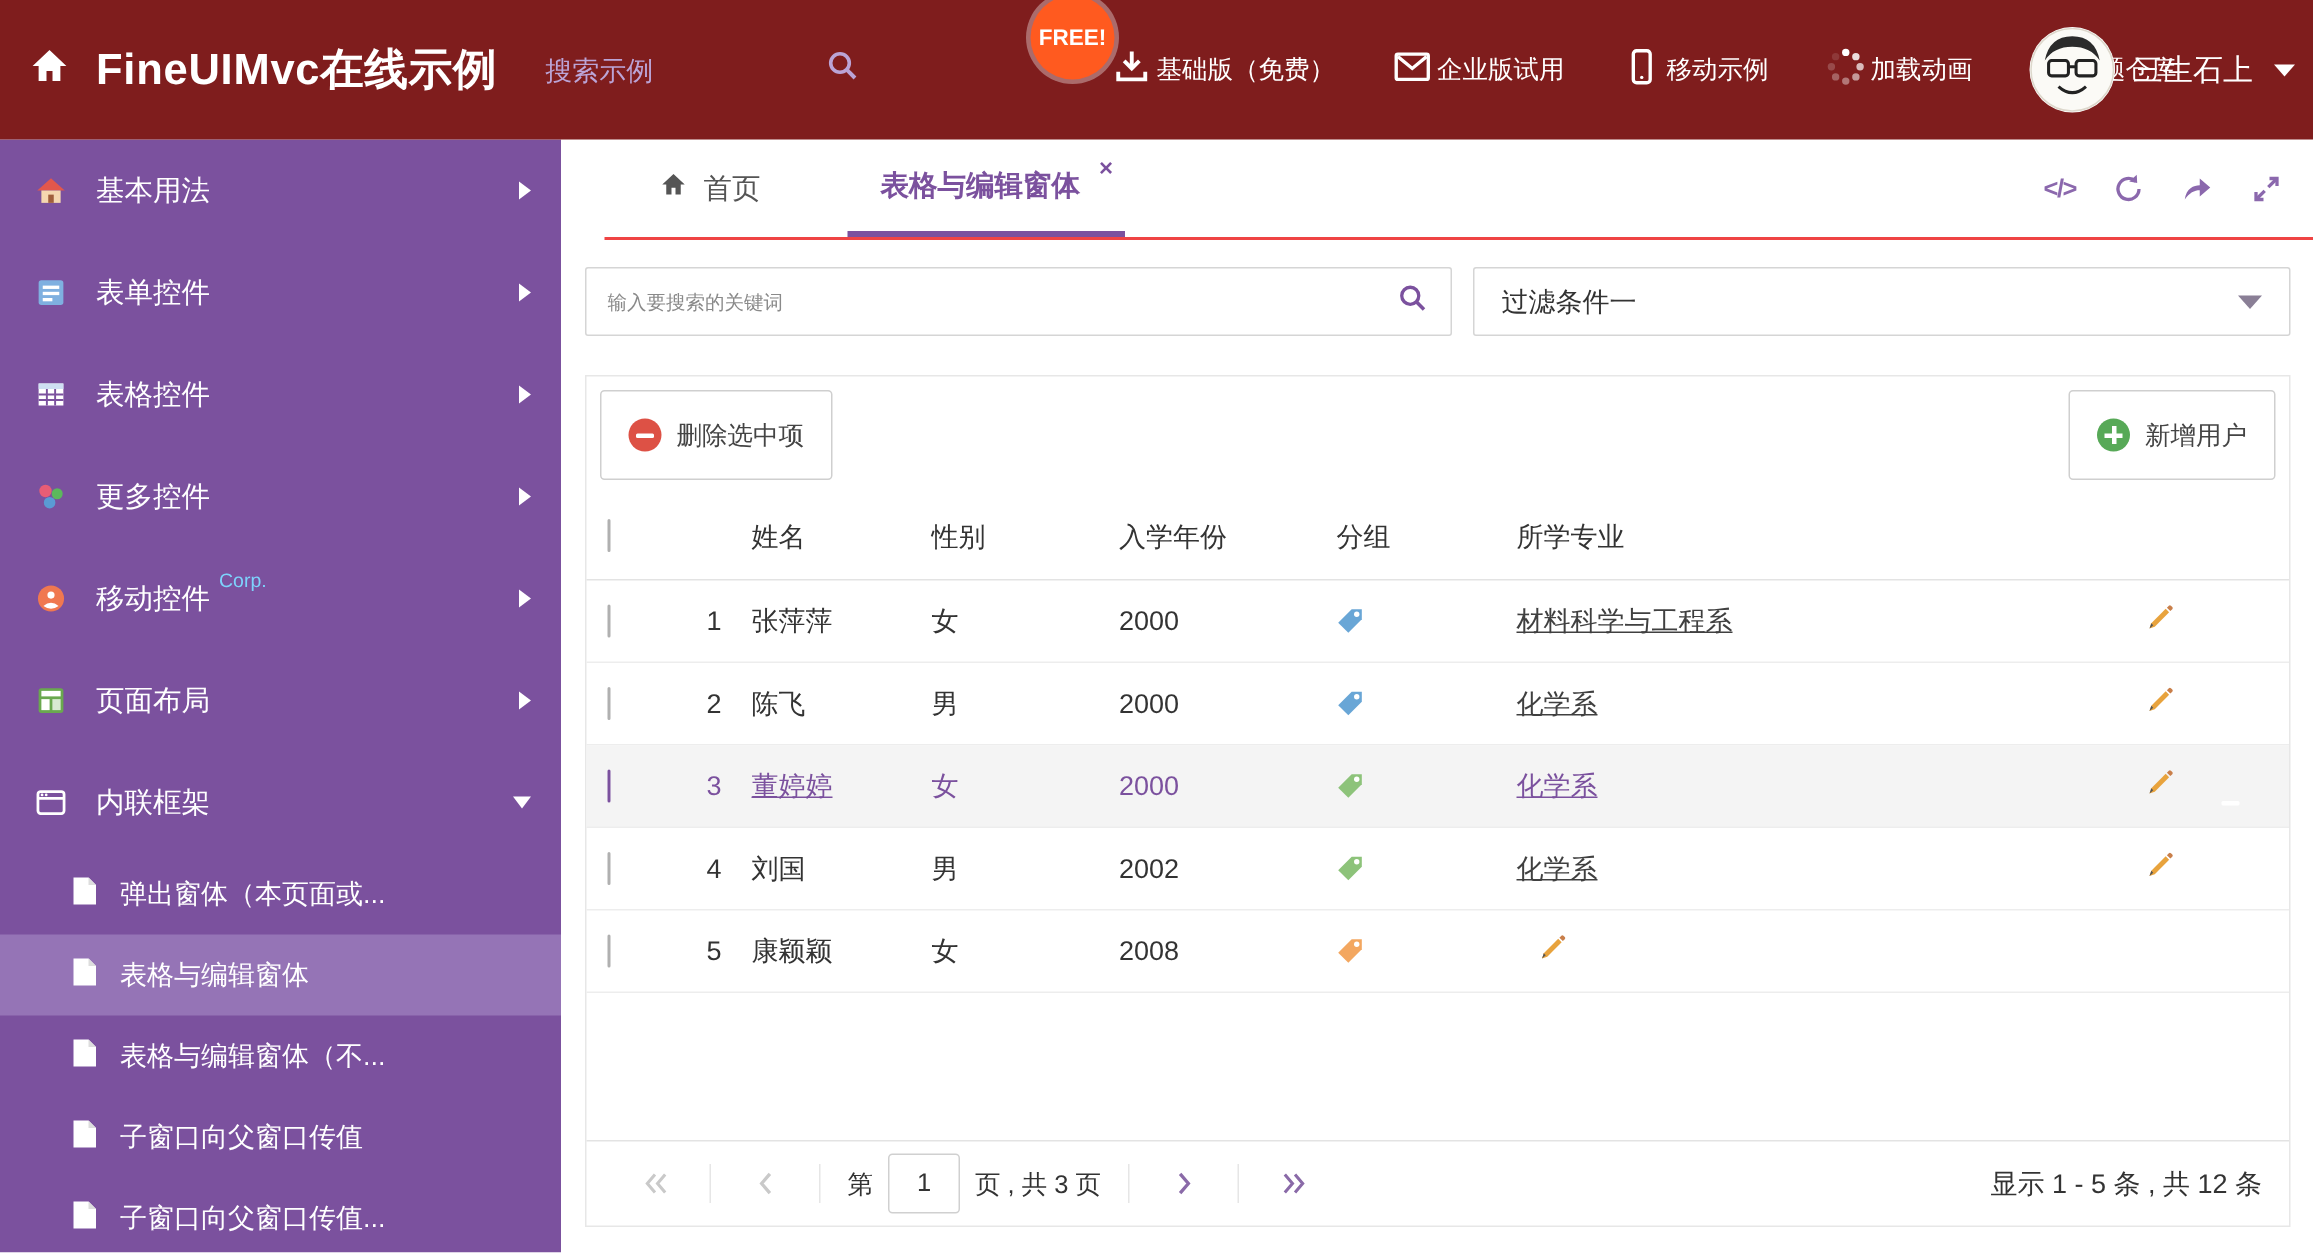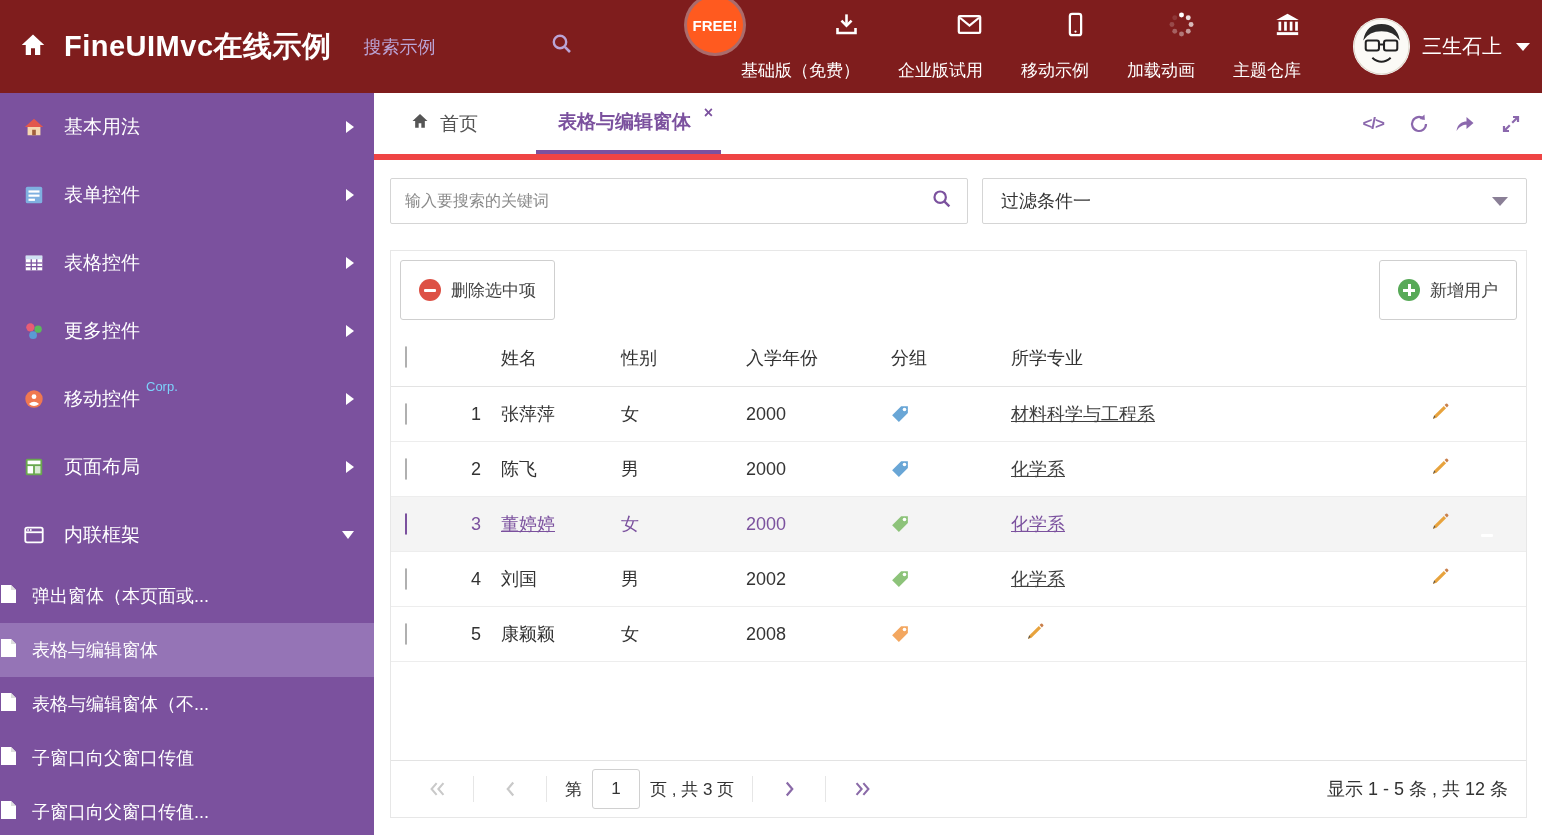--- a/index.html
+++ b/index.html
@@ -6,55 +6,55 @@
   html,body { width:1542px; height:835px; overflow:hidden; }
   body { font-family:"Liberation Sans","DejaVu Sans",sans-serif; background:#fff; }
 
   
   .topbar { position:relative; height:93px; background:#7f1d1d; color:#fff; display:flex; align-items:center; }
   .brand { display:flex; align-items:center; gap:16px; padding-left:18px; cursor:pointer; }
   .brand-title { font-size:29px; font-weight:bold; letter-spacing:.5px; }
   .topsearch { margin-left:32px; width:210px; display:flex; align-items:center; justify-content:space-between; color:#bba4d6; font-size:18px; cursor:text; }
   .freebadge { position:absolute; left:687px; top:-3px; width:56px; height:56px; border-radius:50%; background:#ff5a1f; box-shadow:0 0 0 3px rgba(255,255,255,.35); display:flex; align-items:center; justify-content:center; font-size:15px; font-weight:bold; color:#fff; z-index:5; }
   .topnav { position:absolute; left:722px; top:0; height:93px; display:flex; align-items:center; }
-  .topnav-item { display:flex; flex-direction:column; align-items:flex-end; gap:17px; padding:0 19px; cursor:pointer; }
+  .topnav-item { display:flex; align-items:center; gap:3px; padding:0 19px; cursor:pointer; }
   .topnav-item .lbl { font-size:17px; white-space:nowrap; }
   .userbox { position:absolute; right:12px; top:0; height:93px; display:flex; align-items:center; gap:12px; cursor:pointer; }
   .avatar { width:57px; height:57px; border-radius:50%; overflow:hidden; background:#fff; }
   .username { font-size:20px; }
   .caret-down-w { width:0; height:0; border-left:7px solid transparent; border-right:7px solid transparent; border-top:8px solid #fff; margin-left:2px; }
 
   
   .mainrow { display:flex; height:742px; }
 
   
   .sidebar { width:374px; background:#7b519e; color:#fff; flex:none; overflow:hidden; }
   .side-item { height:68px; display:flex; align-items:center; padding:0 22px; position:relative; cursor:pointer; font-size:19px; }
   .side-item .icon { width:24px; display:flex; justify-content:center; margin-right:18px; }
   .side-item .chev { position:absolute; right:20px; }
   .chev-right { width:0; height:0; border-top:6px solid transparent; border-bottom:6px solid transparent; border-left:8px solid #fff; }
   .chev-down  { width:0; height:0; border-left:6px solid transparent; border-right:6px solid transparent; border-top:8px solid #fff; }
   .corp { color:#7dd3fc; font-size:13px; margin-left:6px; align-self:flex-start; margin-top:14px; }
-  .sub-item { height:54px; display:flex; align-items:center; gap:15px; font-size:18px; cursor:pointer; white-space:nowrap; }
+  .sub-item { height:54px; display:flex; align-items:center; padding-left:48px; gap:15px; font-size:18px; cursor:pointer; white-space:nowrap; }
   .sub-item.active { background:#9574b6; }
 
   
   .content { flex:1; background:#fff; display:flex; flex-direction:column; }
 
-  .tabbar { position:relative; height:67px; border-bottom:6px solid #ef4444; display:flex; align-items:stretch; padding-left:16px; flex:none; }
+  .tabbar { position:relative; height:67px; border-bottom:2px solid #ef4444; display:flex; align-items:stretch; padding-left:16px; flex:none;margin-left:29px; }
   .tab-home { display:flex; align-items:center; gap:10px; padding:0 20px; color:#555; font-size:19px; cursor:pointer; }
   .tab-active { position:relative; display:flex; align-items:center; margin-left:38px; padding:0 30px 0 22px; color:#7b519e; font-weight:bold; font-size:19px; border-bottom:4px solid #7b519e; cursor:pointer; }
   .tab-close { position:absolute; top:12px; right:8px; font-size:16px; font-weight:bold; color:#7b519e; line-height:1; cursor:pointer; }
   .tab-tools { position:absolute; right:20px; top:0; height:100%; display:flex; align-items:center; gap:24px; color:#8b68ad; }
   .tool { cursor:pointer; display:flex; align-items:center; }
   .code-txt { font-size:17px; font-weight:bold; letter-spacing:-1px; }
 
   .filters { display:flex; gap:14px; padding:18px 15px 0 16px; flex:none; }
   .search-box { width:578px; height:46px; border:1px solid #d5d5d5; border-radius:2px; display:flex; align-items:center; padding:0 14px; }
-  .search-box input { flex:1; border:none; outline:none; font-size:16px; color:#be185d; font-family:inherit; }
+  .search-box input { flex:1; border:none; outline:none; font-size:13px; color:#be185d; font-family:inherit; }
   .search-box input::placeholder { color:#8a8a8a; }
   .filter-select { flex:1; height:46px; border:1px solid #d5d5d5; border-radius:2px; display:flex; align-items:center; justify-content:space-between; padding:0 18px; font-size:18px; color:#333; cursor:pointer; }
   .caret-down-g { width:0; height:0; border-left:8px solid transparent; border-right:8px solid transparent; border-top:9px solid #8a7f96; }
 
   .panel { margin:26px 15px 0 16px; border:1px solid #e7e7e7; height:568px; display:flex; flex-direction:column; flex:none; }
   .toolbar { padding:9px; display:flex; justify-content:space-between; flex:none; }
   .btn { height:60px; border:1px solid #cfcfcf; border-radius:3px; background:#fff; display:flex; align-items:center; gap:10px; padding:0 18px; font-size:17px; color:#444; cursor:pointer; }
   .circ { width:22px; height:22px; border-radius:50%; position:relative; flex:none; }
   .circ.red { background:#dd5145; }
   .circ.green { background:#57a957; }

